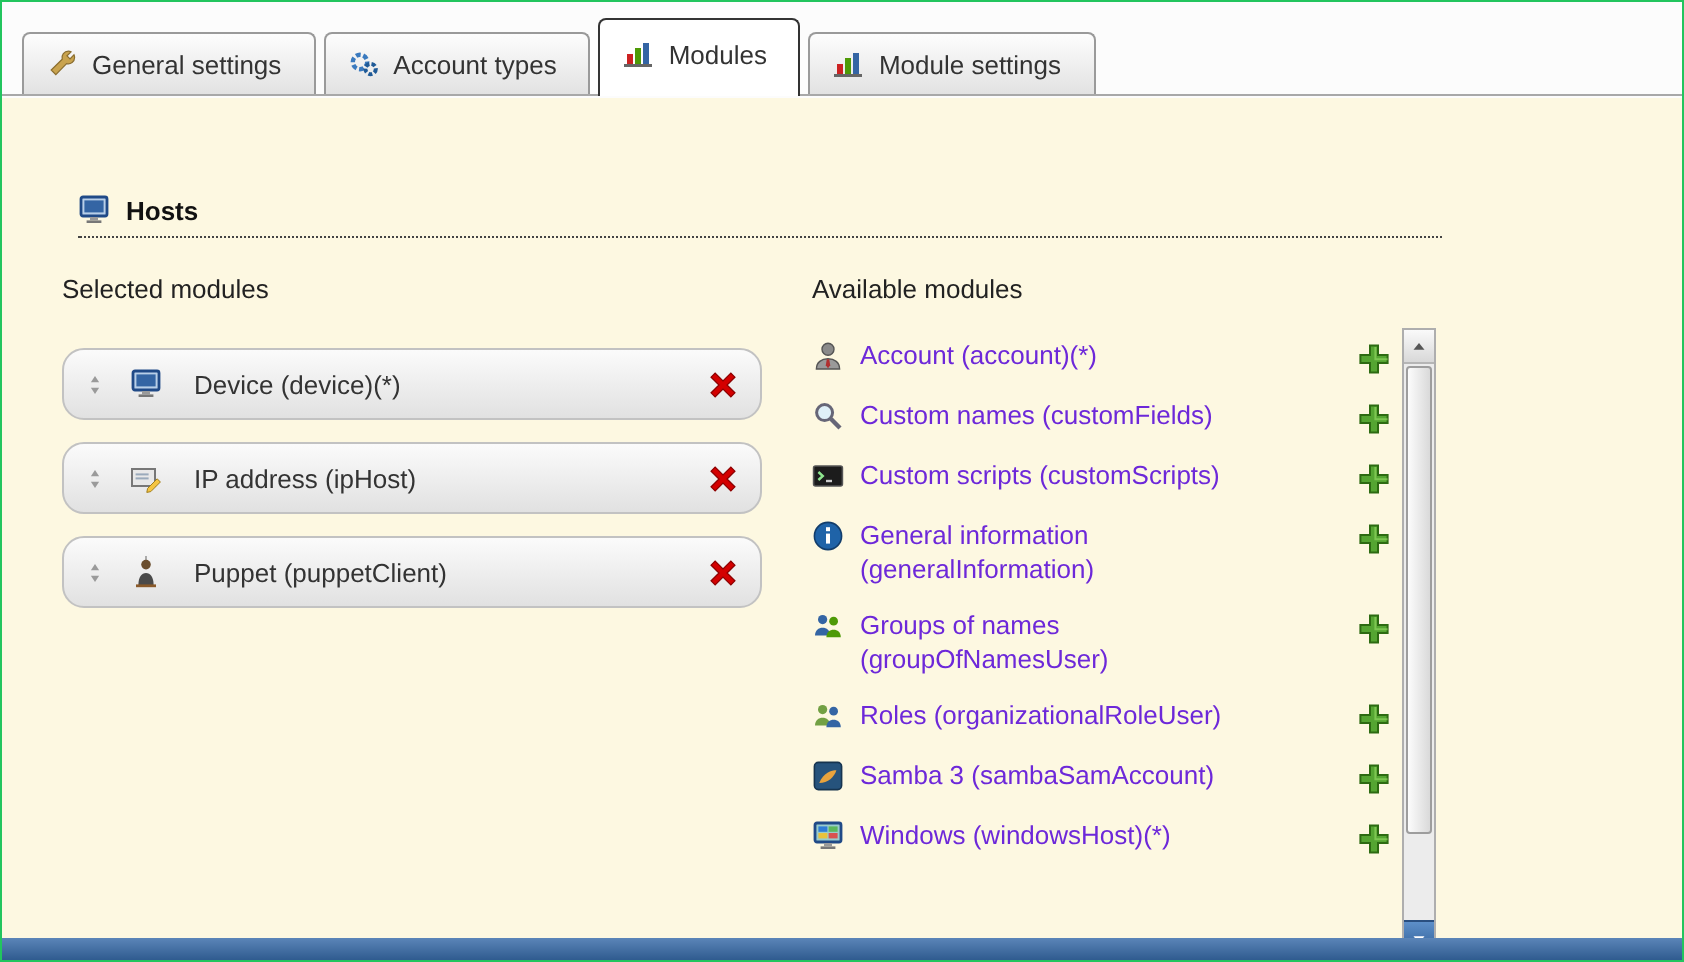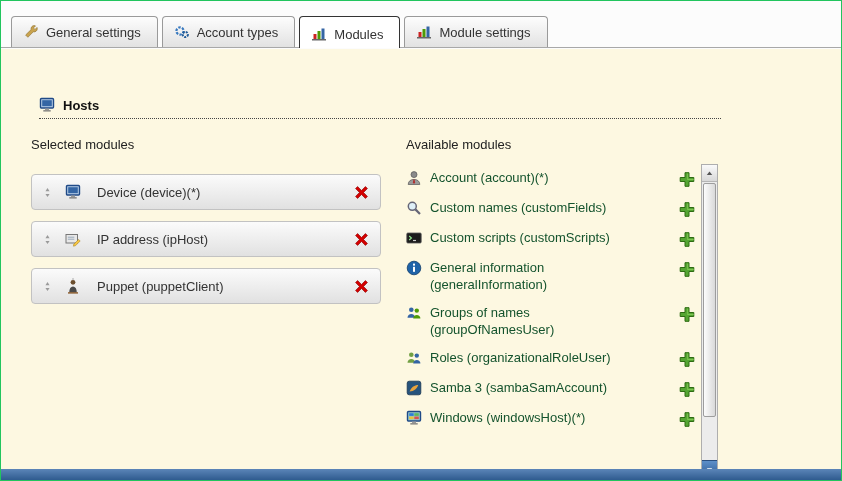--- a/index.html
+++ b/index.html
@@ -29,21 +29,21 @@
     border:1px solid #9a9a9a;border-bottom:none;
     border-radius:4px 4px 0 0;
     color:#333;cursor:pointer;
     position:relative;
     margin-bottom:0;
     white-space:nowrap;
   }
   .tab.active{
     background:#fff;
     border-color:#333;
-    padding-top:9px;padding-bottom:6px;
+    padding-top:9px;padding-bottom:13px;
     margin-bottom:-1px;
     z-index:2;
   }
   
   .content{
     position:absolute;top:48px;left:0;right:0;bottom:11px;
     background:#fdf8e1;
     overflow:hidden;
   }
   .section-header{
@@ -56,39 +56,39 @@
   .columns{display:flex;margin:18px 0 0 30px;}
   .col-left{width:350px;}
   .col-right{margin-left:25px;width:316px;}
   .col-heading{color:#222;margin-bottom:4px;}
   
   .sel-list{margin-top:22px;}
   .sel-row{
     height:36px;
     background:linear-gradient(#fbfbfb,#e1e1e1);
     border:1px solid #c2c2c2;
-    border-radius:4px;
+    border-radius:11px;
     margin-bottom:11px;
     display:flex;align-items:center;
     padding:12px 10px;
     box-sizing:border-box;
   }
   .sel-row .drag{margin-right:12px;cursor:grab;}
   .sel-row .mod-label{margin-left:16px;color:#333;}
   .sel-row .spacer{flex:1;}
   .remove-btn{cursor:pointer;display:flex;align-items:center;}
   
   .avail-wrap{display:flex;margin-top:12px;}
   .avail-list{width:295px;height:314px;overflow:hidden;}
   .avail-row{
     display:flex;align-items:flex-start;
     padding:5px 0 6px 0;
   }
   .avail-row .icon{margin-top:1px;flex:0 0 16px;}
-  .avail-row .mod-label{margin-left:8px;max-width:205px;color:#14532d;line-height:17px;}
+  .avail-row .mod-label{margin-left:8px;max-width:205px;color:#6d28d9;line-height:17px;}
   .avail-row .spacer{flex:1;}
   .add-btn{cursor:pointer;display:flex;align-items:center;margin-right:6px;margin-top:1px;}
   
   .scrollbar{
     width:17px;height:314px;
     background:#ececec;
     border:1px solid #aeaeae;
     box-sizing:border-box;
     display:flex;flex-direction:column;
   }

